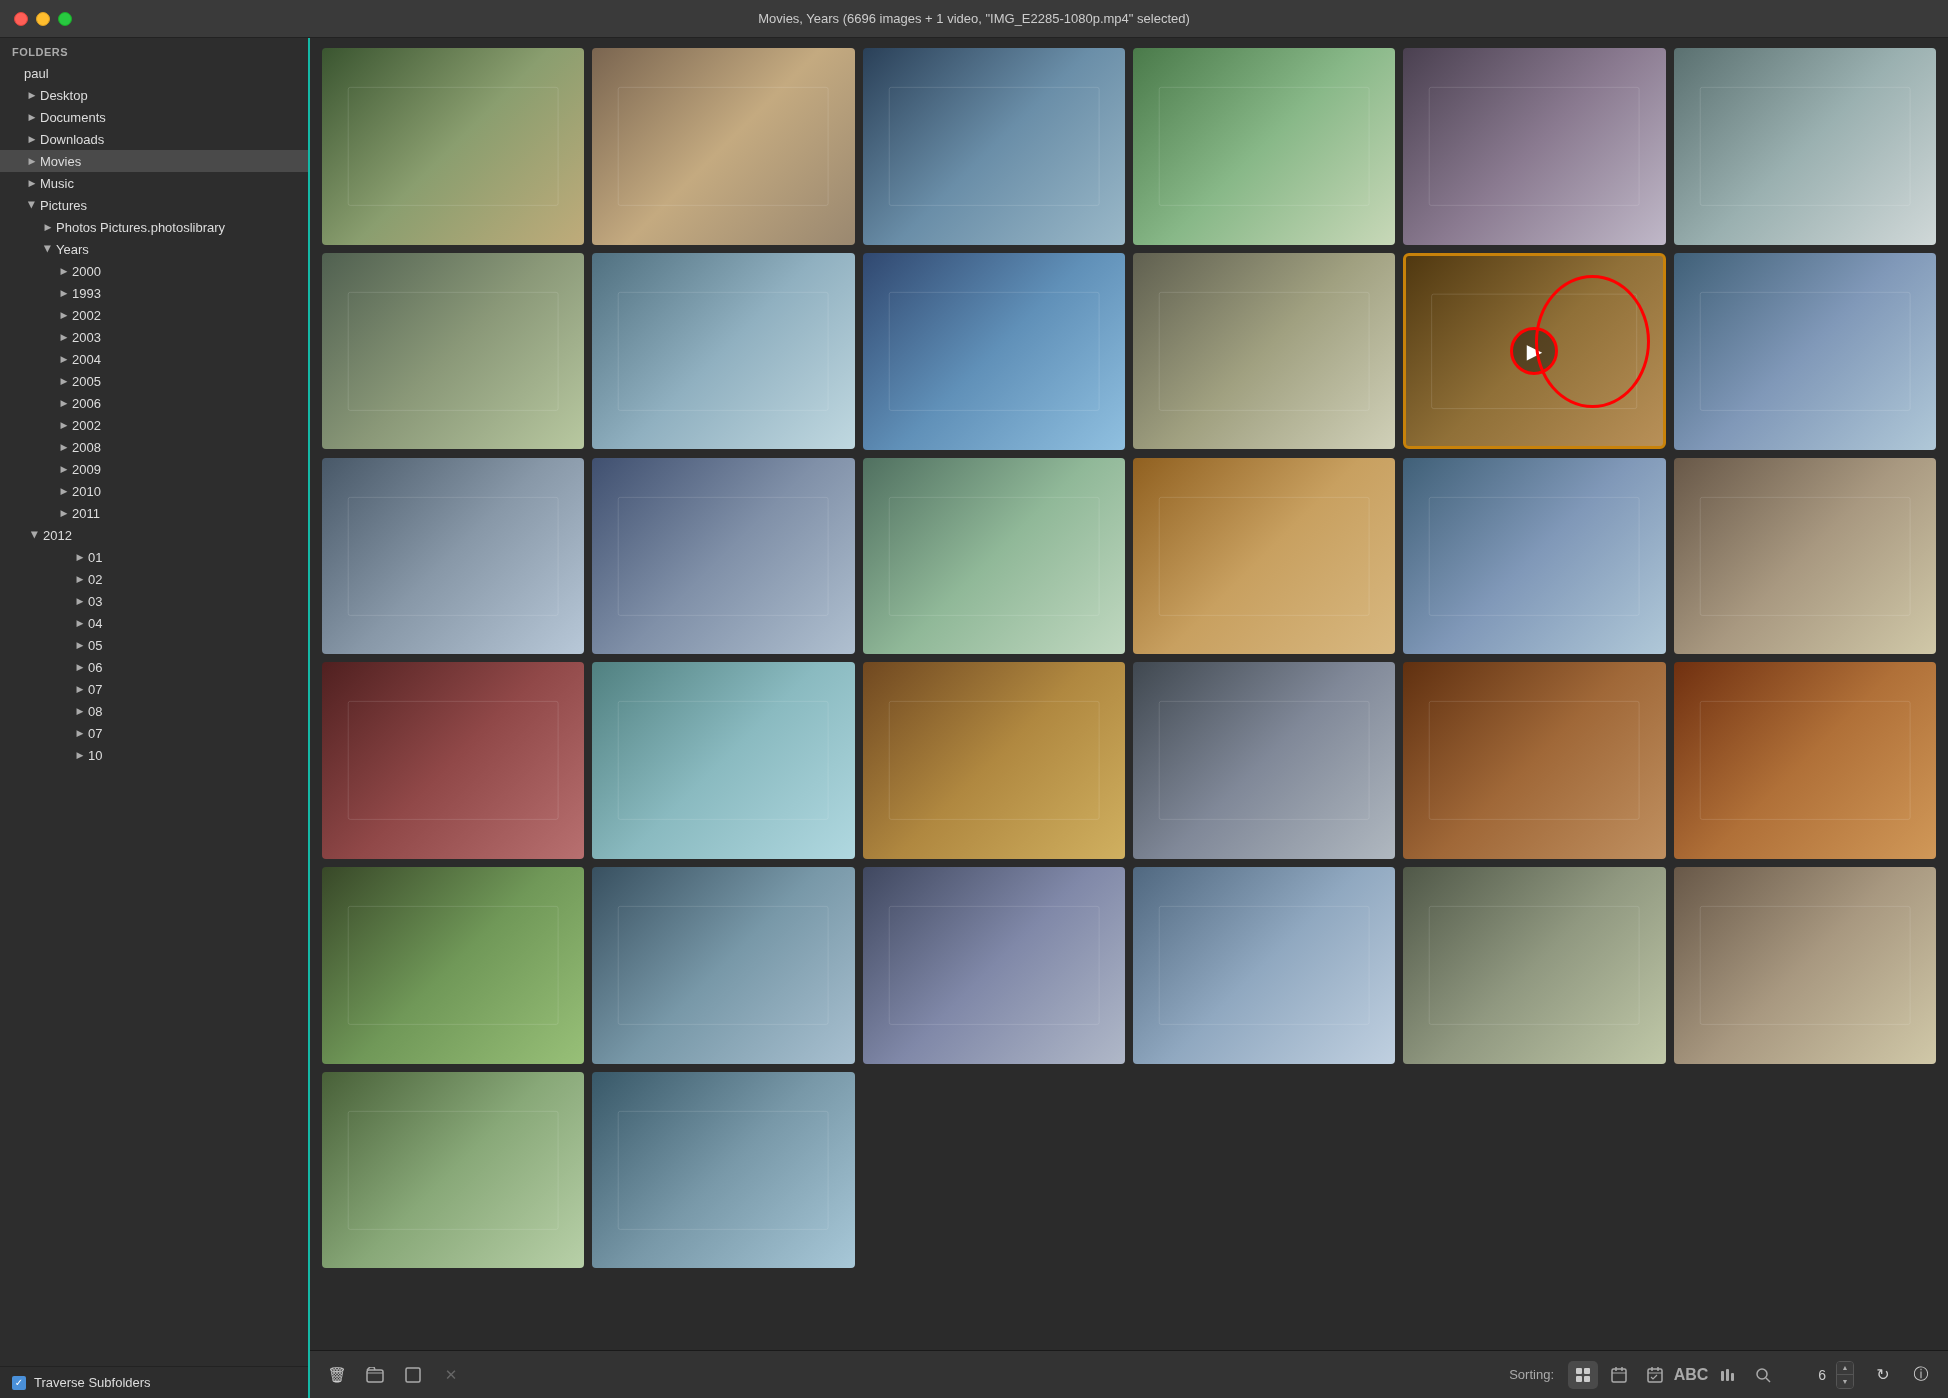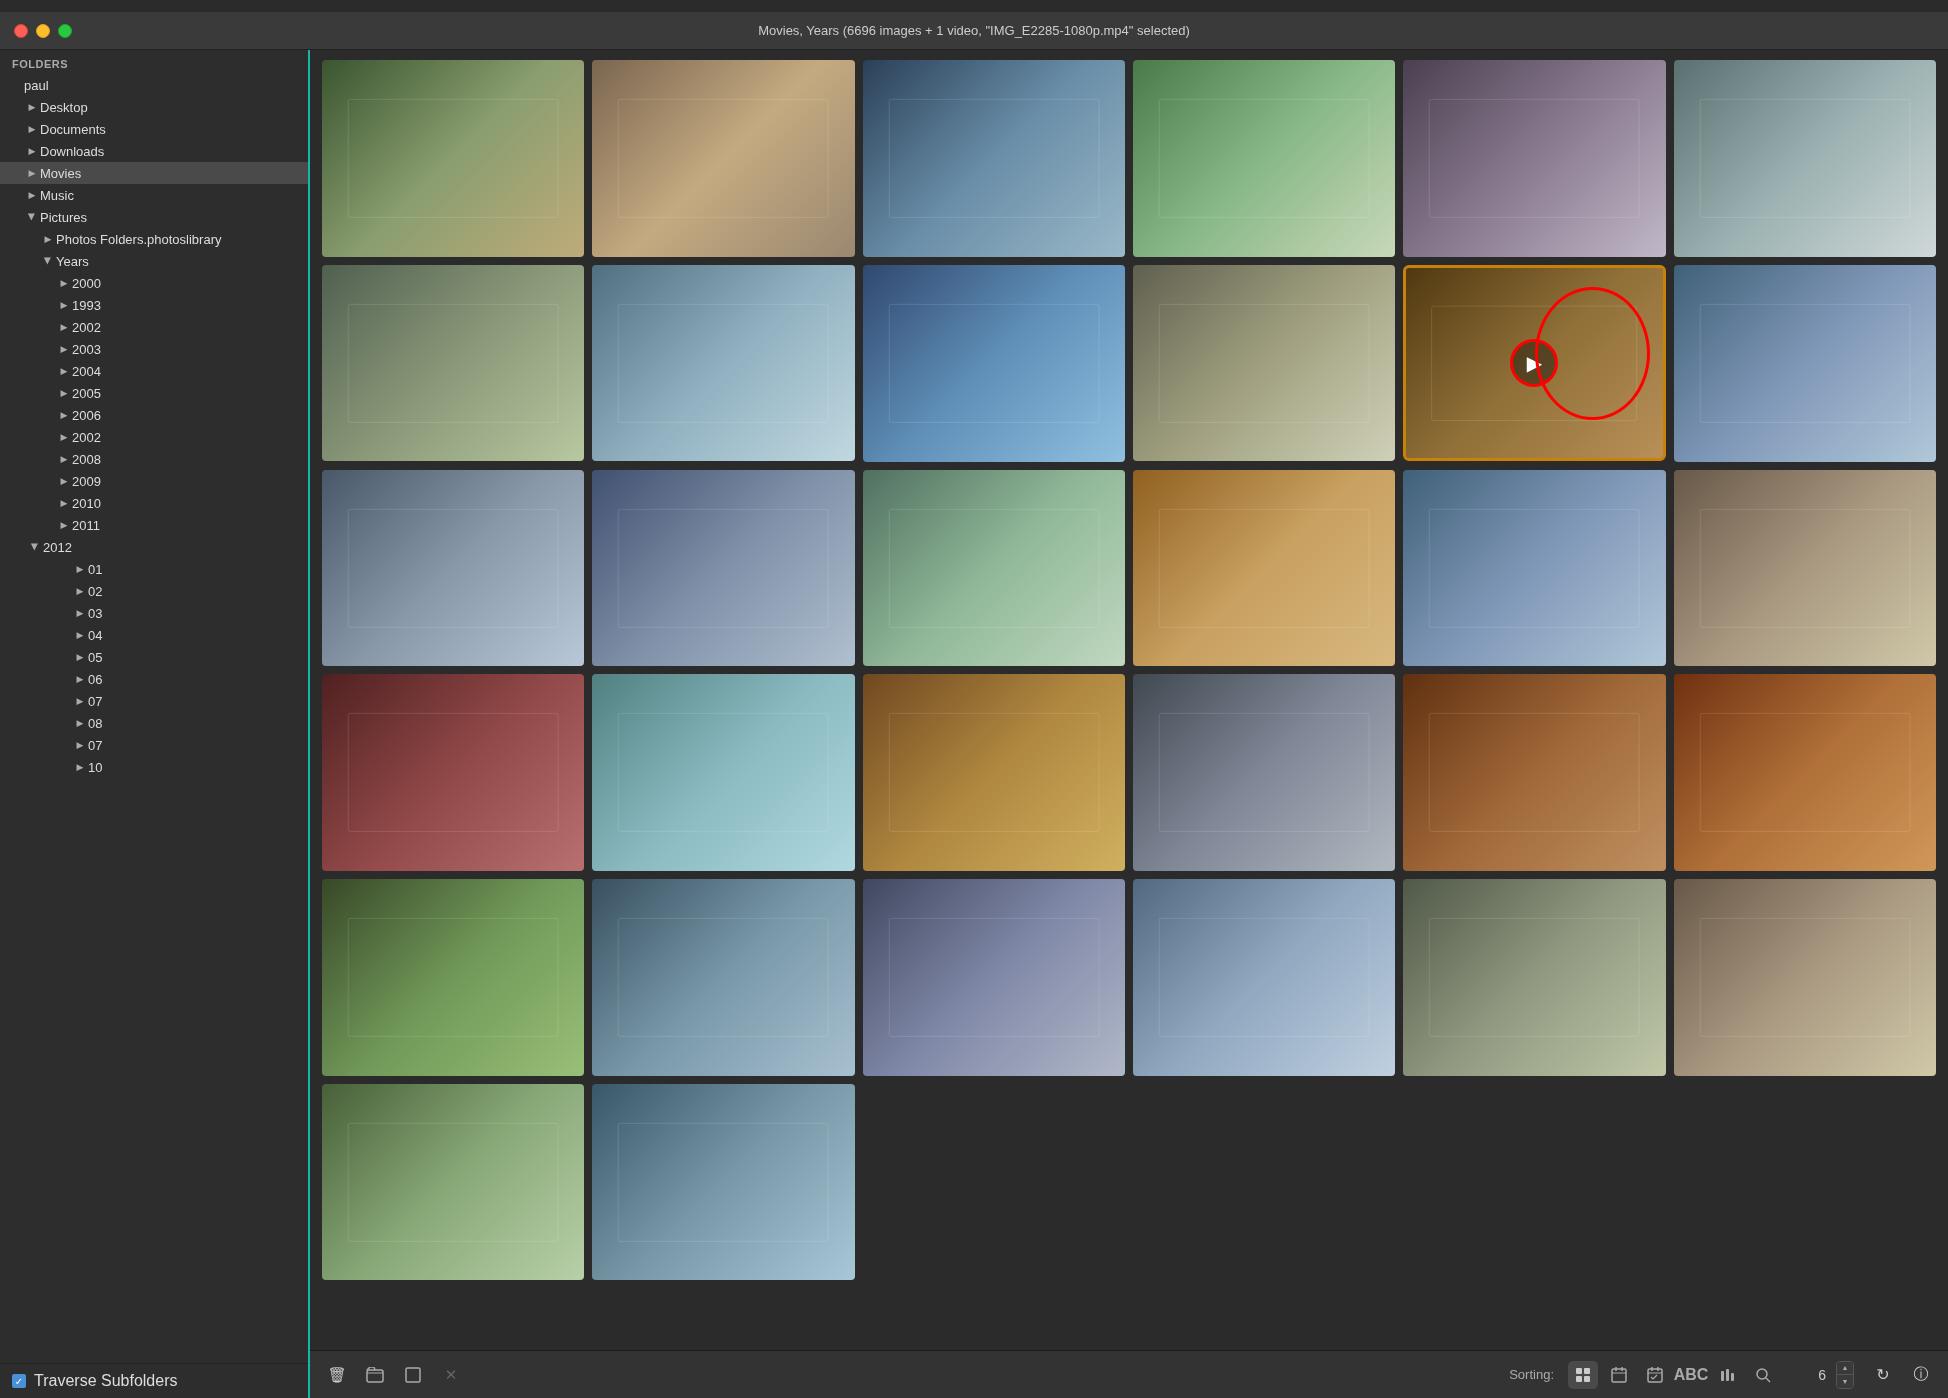--- a/index.html
+++ b/index.html
@@ -18,21 +18,20 @@
     
     .title-bar {
       height: 38px;
       background: #3a3a3a;
       display: flex;
       align-items: center;
       justify-content: center;
       position: relative;
       border-bottom: 1px solid #222;
       flex-shrink: 0;
-      margin-top: 12px;
     }
     .title-bar-buttons {
       position: absolute;
       left: 14px;
       display: flex;
       gap: 8px;
       align-items: center;
     }
     .tb-btn {
       width: 14px;
@@ -132,21 +131,21 @@
       background: #4a90d9;
       border-radius: 2px;
       display: flex;
       align-items: center;
       justify-content: center;
       color: white;
       font-size: 10px;
       flex-shrink: 0;
     }
     .sidebar-footer-label {
-      font-size: 16px;
+      font-size: 13px;
       color: #ddd;
     }
 
     
     .content-area {
       flex: 1;
       display: flex;
       flex-direction: column;
       overflow: hidden;
       background: #2b2b2b;
@@ -335,21 +334,21 @@
         <div class="tree-item indent-1" style="padding-left: 24px;">
           <span class="tree-arrow">▶</span>
           <span class="tree-label">Music</span>
         </div>
         <div class="tree-item indent-1" style="padding-left: 24px;">
           <span class="tree-arrow open">▶</span>
           <span class="tree-label">Pictures</span>
         </div>
         <div class="tree-item indent-2" style="padding-left: 40px;">
           <span class="tree-arrow">▶</span>
-          <span class="tree-label">Photos Folders.photoslibrary</span>
+          <span class="tree-label">Photos Pictures.photoslibrary</span>
         </div>
         <div class="tree-item indent-2" style="padding-left: 40px;">
           <span class="tree-arrow open">▶</span>
           <span class="tree-label">Years</span>
         </div>
         <div class="tree-item indent-3" style="padding-left: 56px;">
           <span class="tree-arrow">▶</span>
           <span class="tree-label">2000</span>
         </div>
         <div class="tree-item indent-3" style="padding-left: 56px;">

